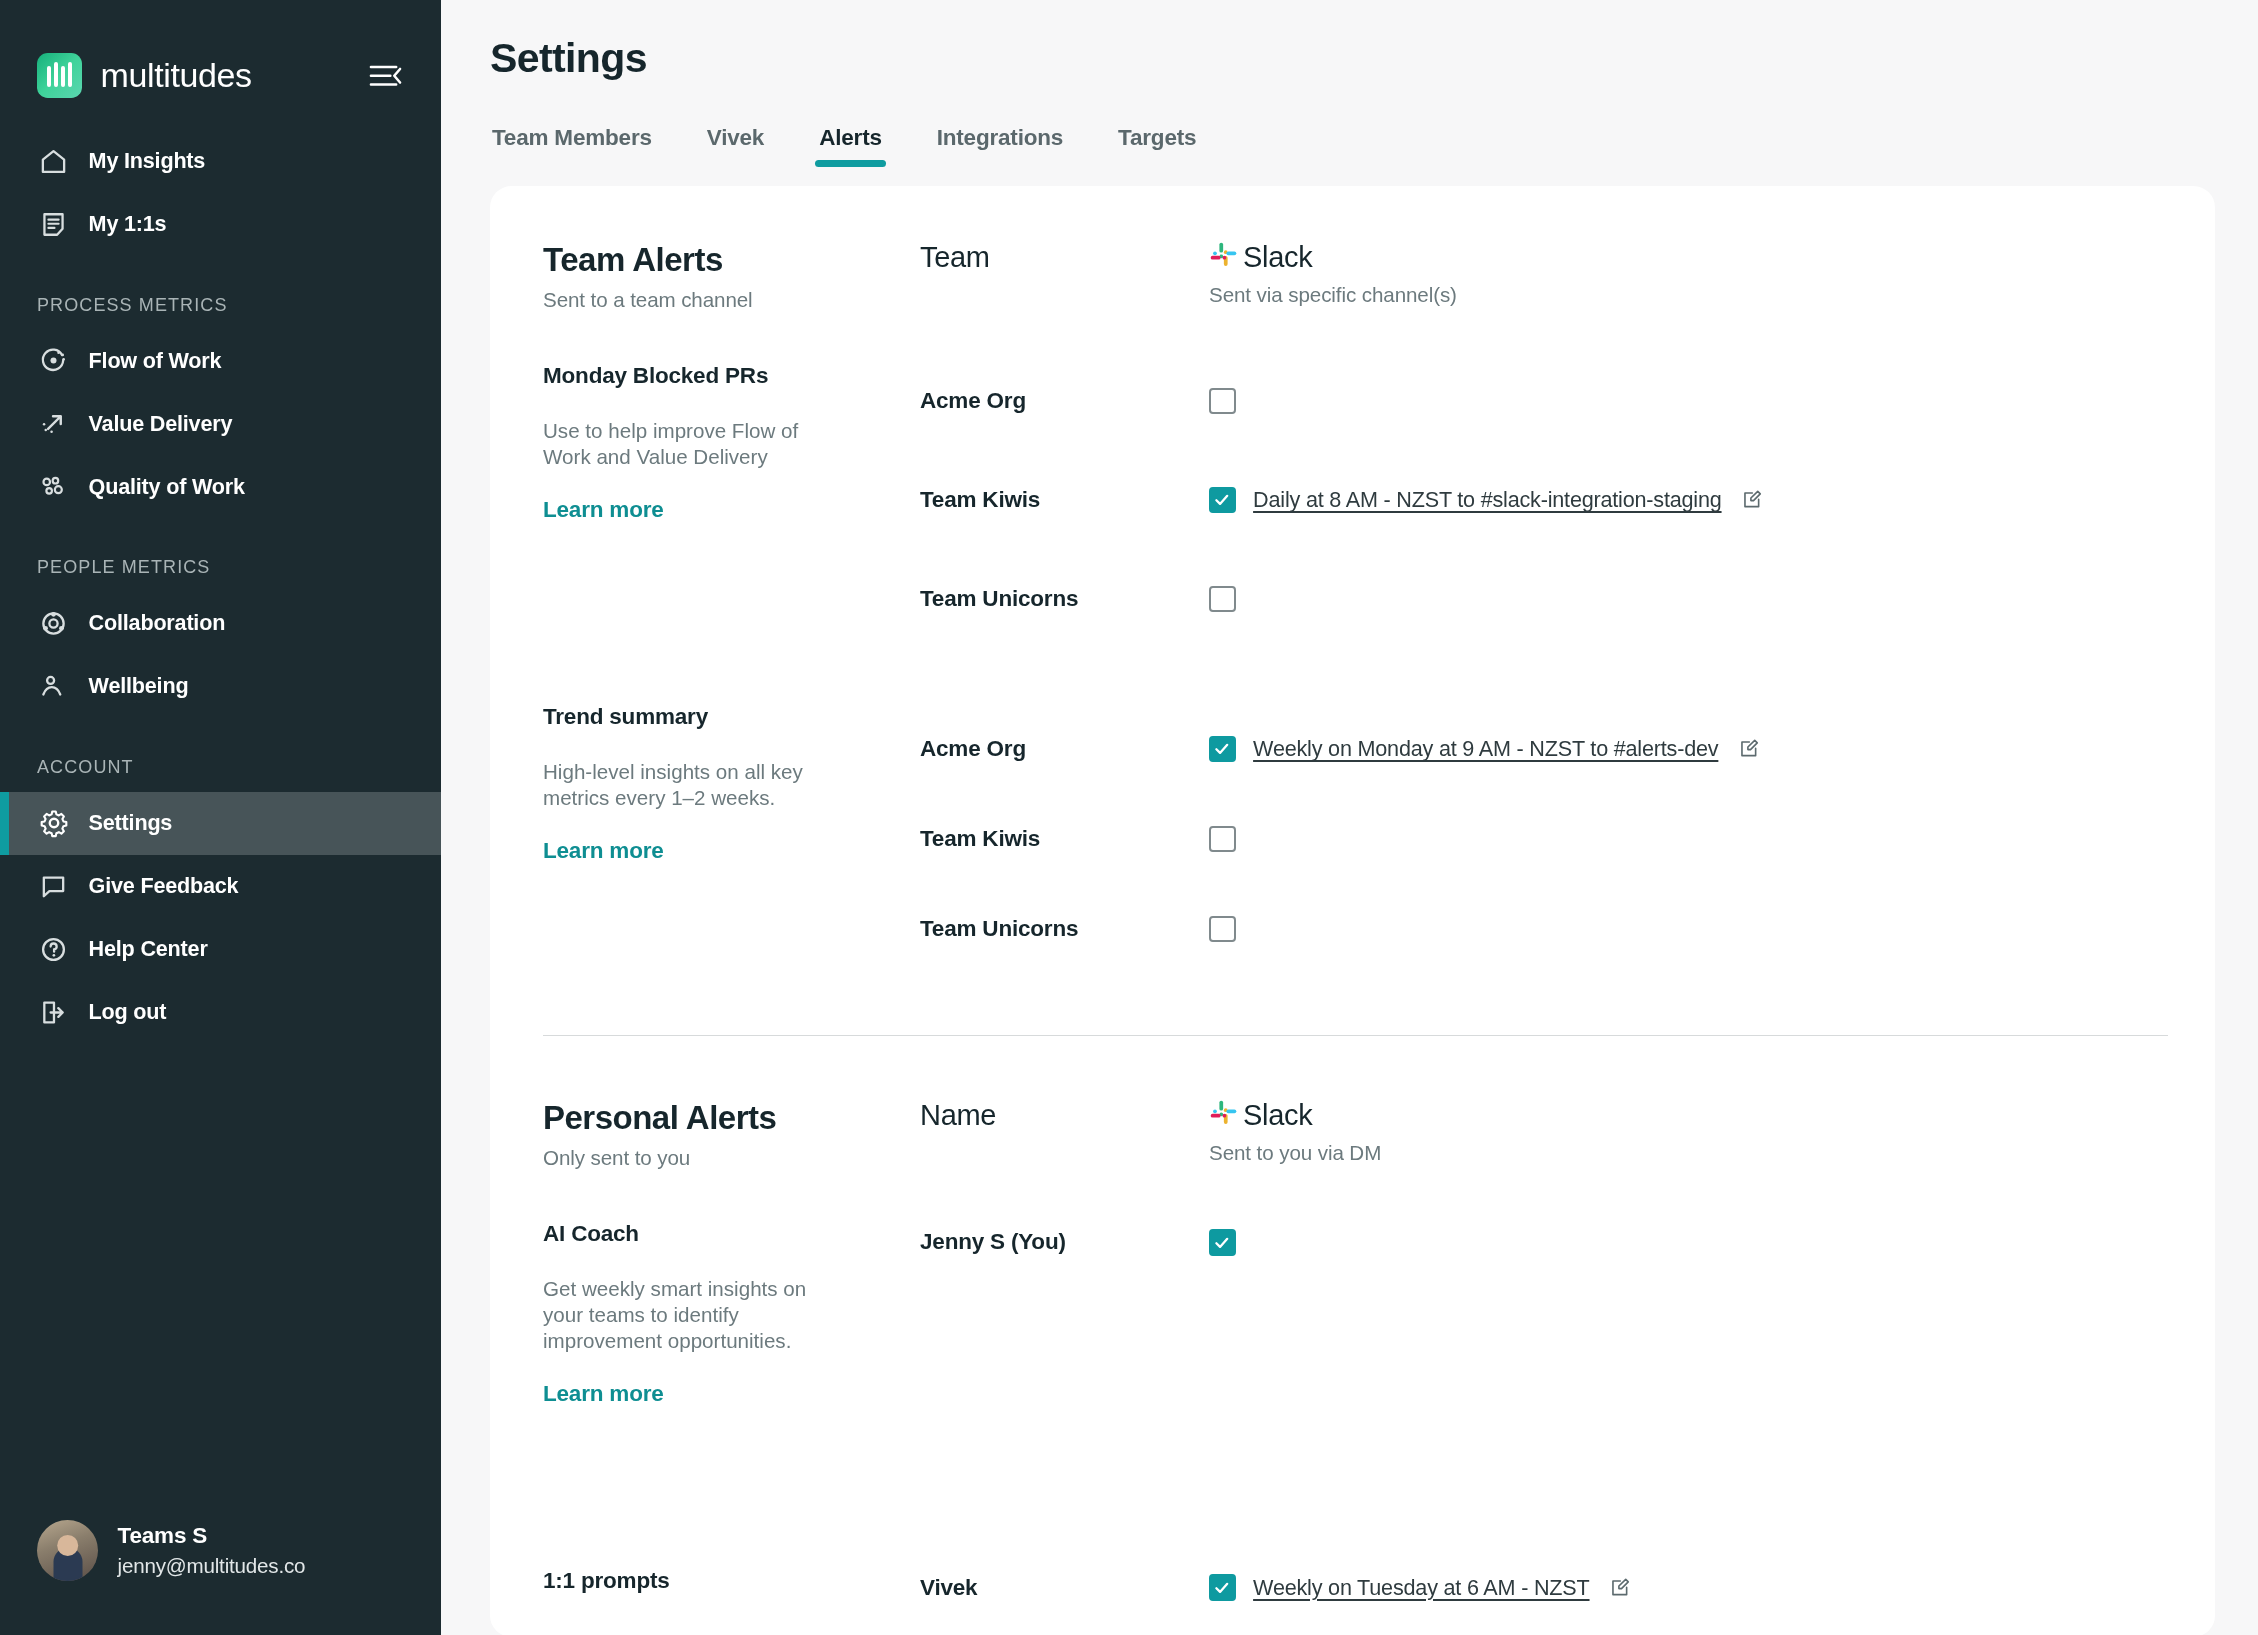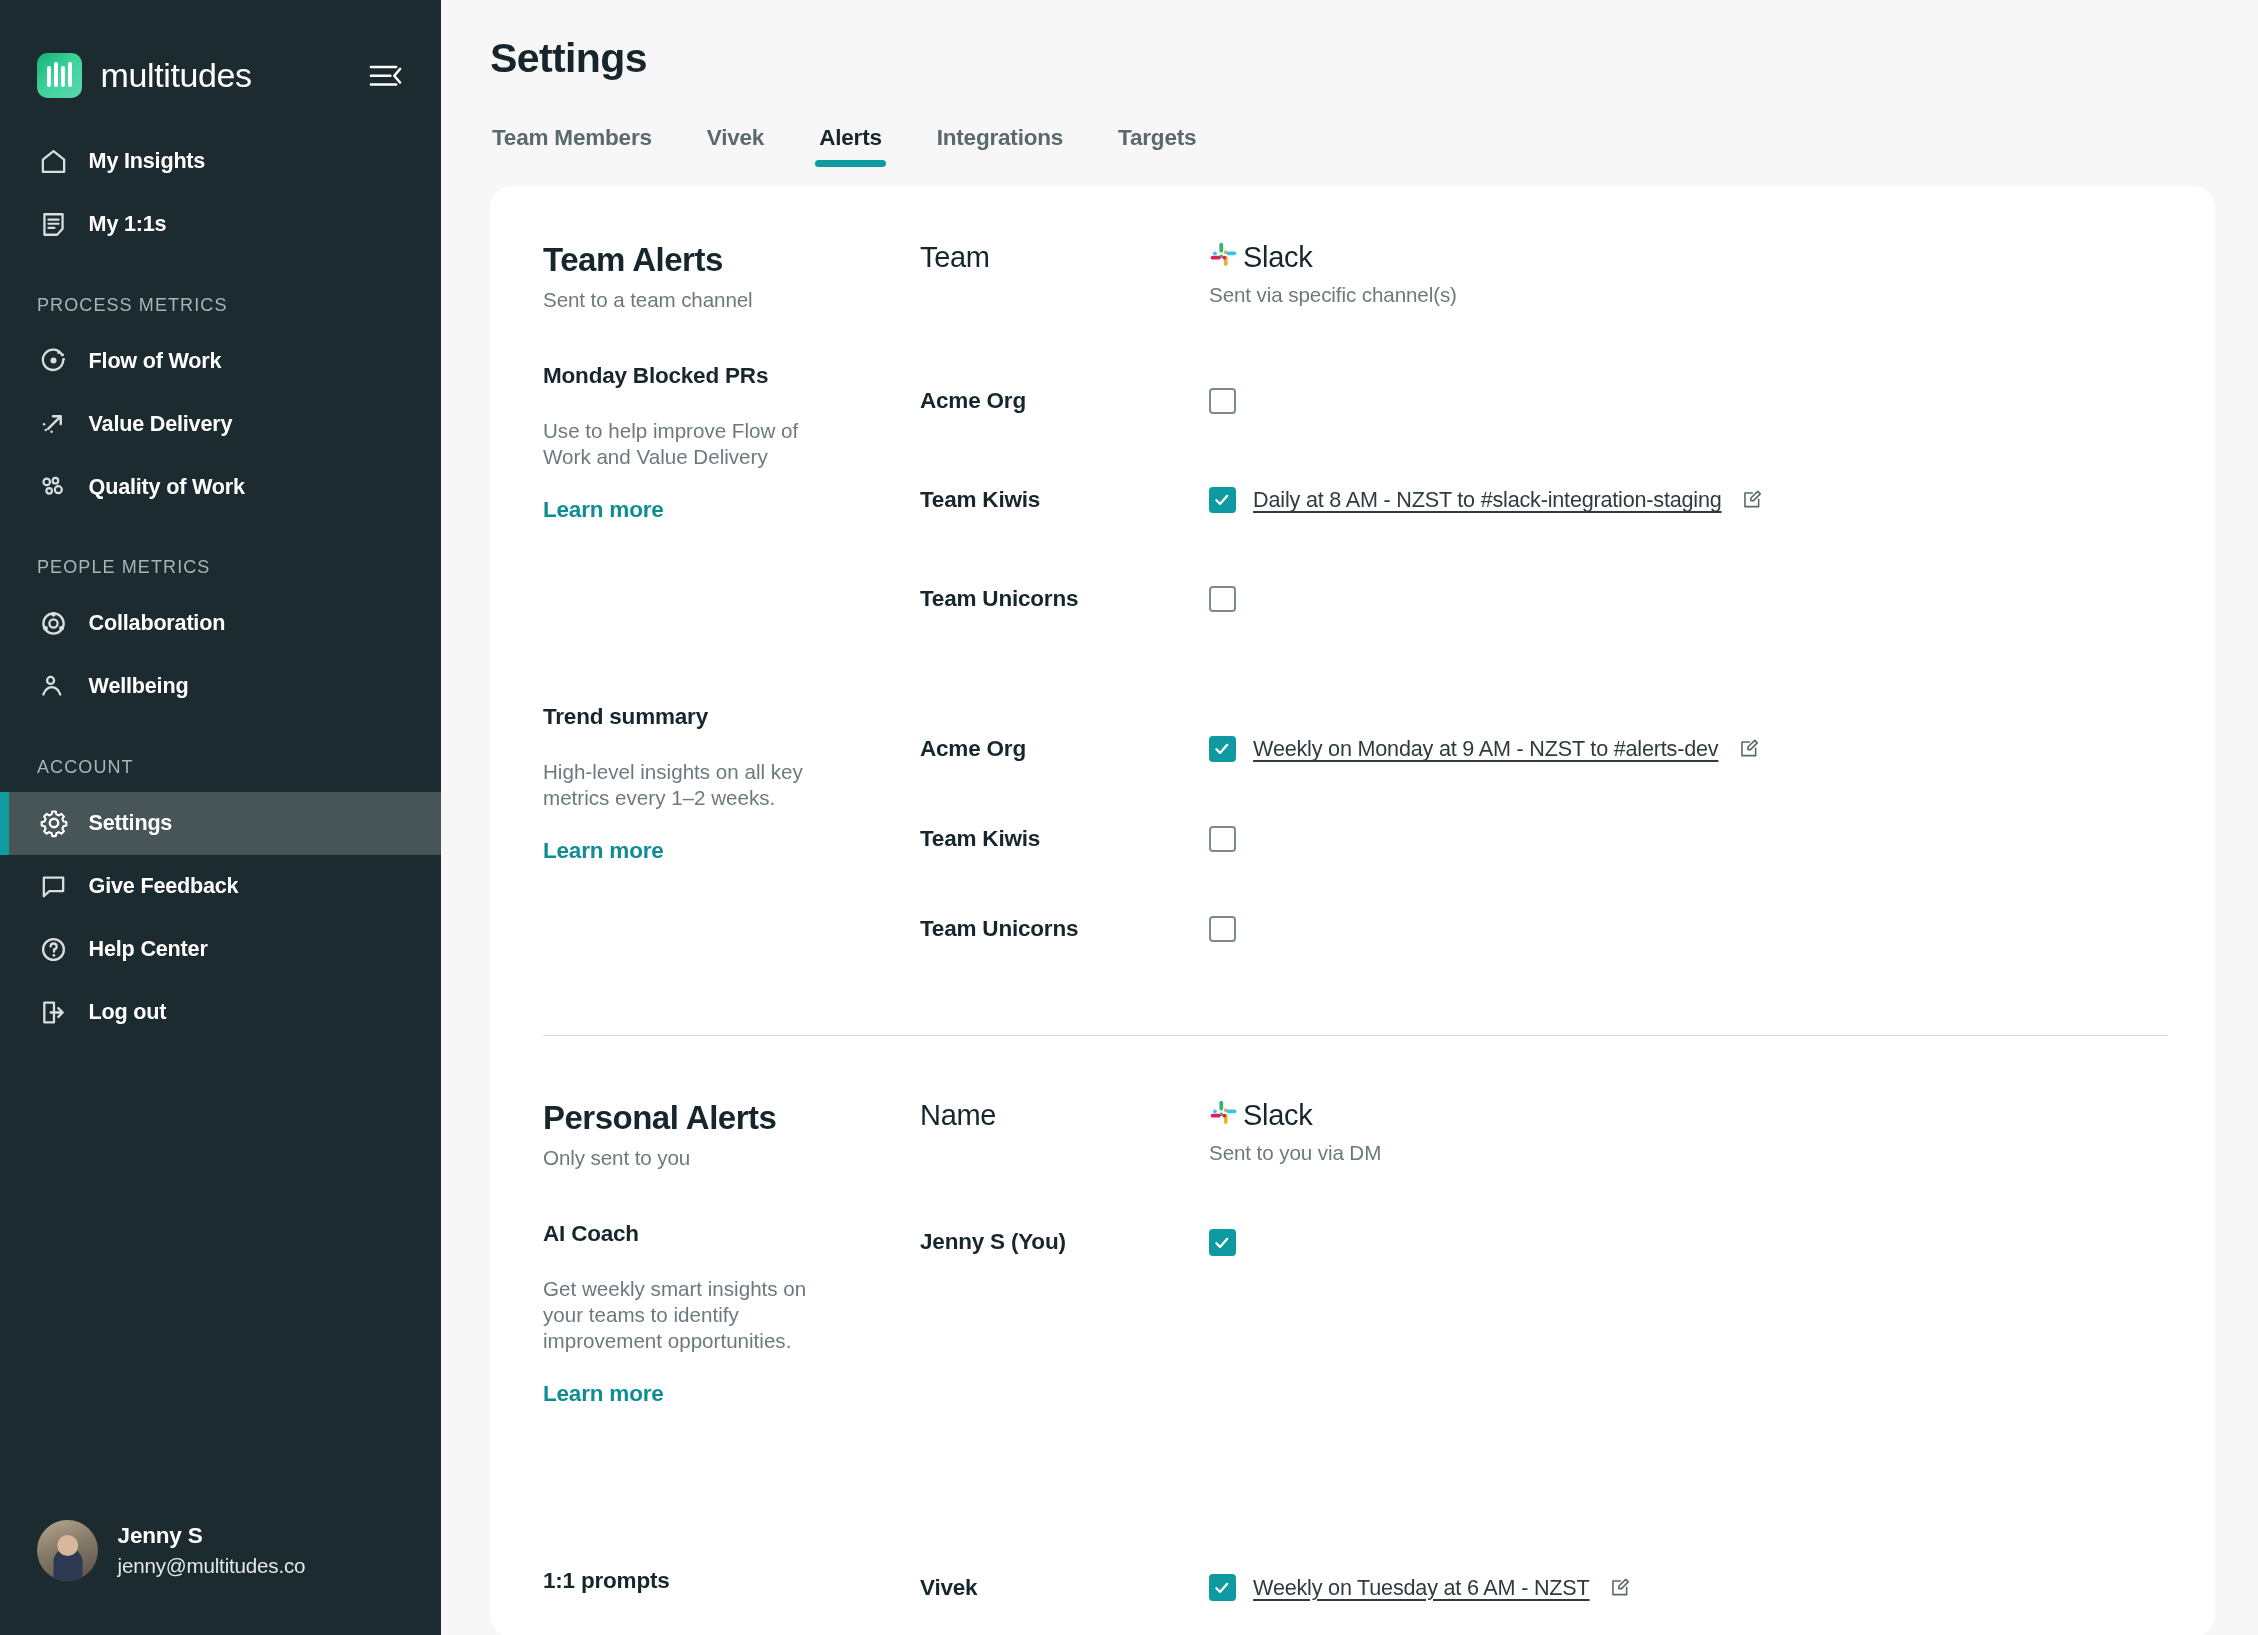--- a/index.html
+++ b/index.html
@@ -309,21 +309,21 @@
             <path d="M9.6 12h10m0 0l-3.6-3.6M19.6 12L16 15.6" stroke="#D8DEDF" stroke-width="1.9" stroke-linecap="round" stroke-linejoin="round"></path>
           </svg>
         </span>
         <span class="lbl">Log out</span>
       </div>
     </nav>
 
     <div class="profile">
       <div class="avatar"></div>
       <div class="profile-txt">
-        <div class="profile-name">Jenny S</div>
+        <div class="profile-name">Teams S</div>
         <div class="profile-mail">jenny@multitudes.co</div>
       </div>
     </div>
   </aside>
 
   <main class="main">
 
     <h1 class="page-title">Settings</h1>
 
     <div class="tabs">

